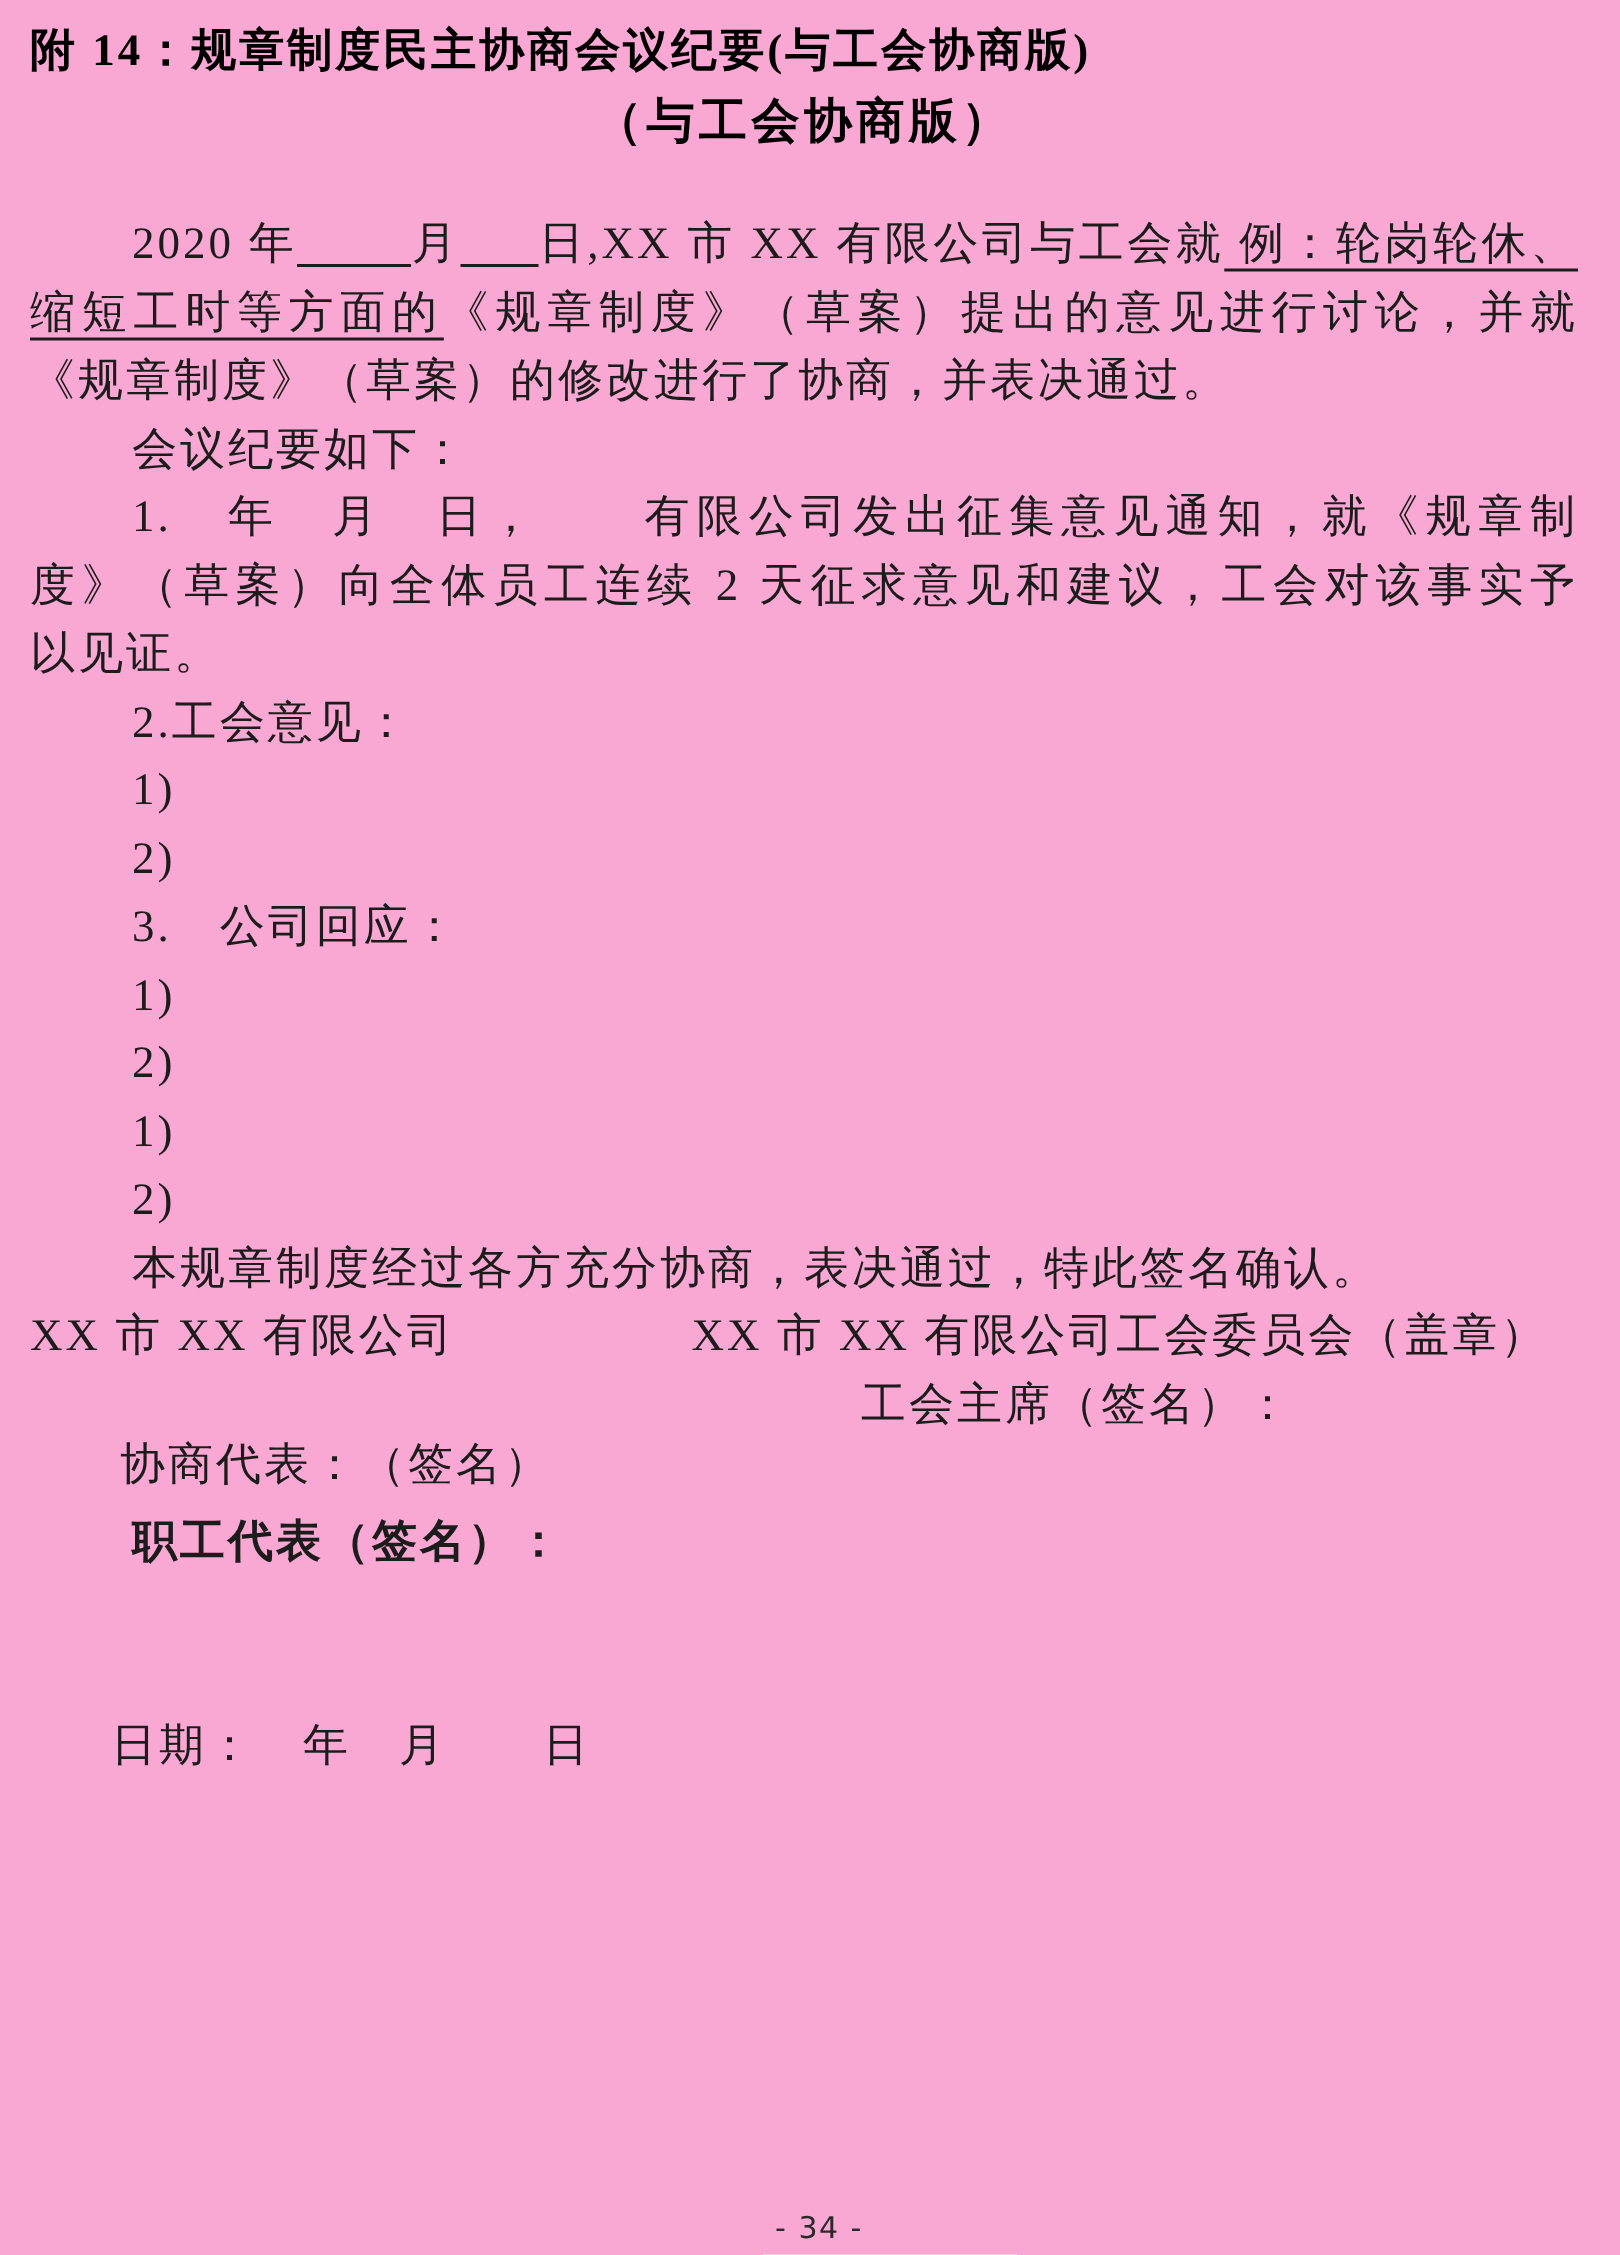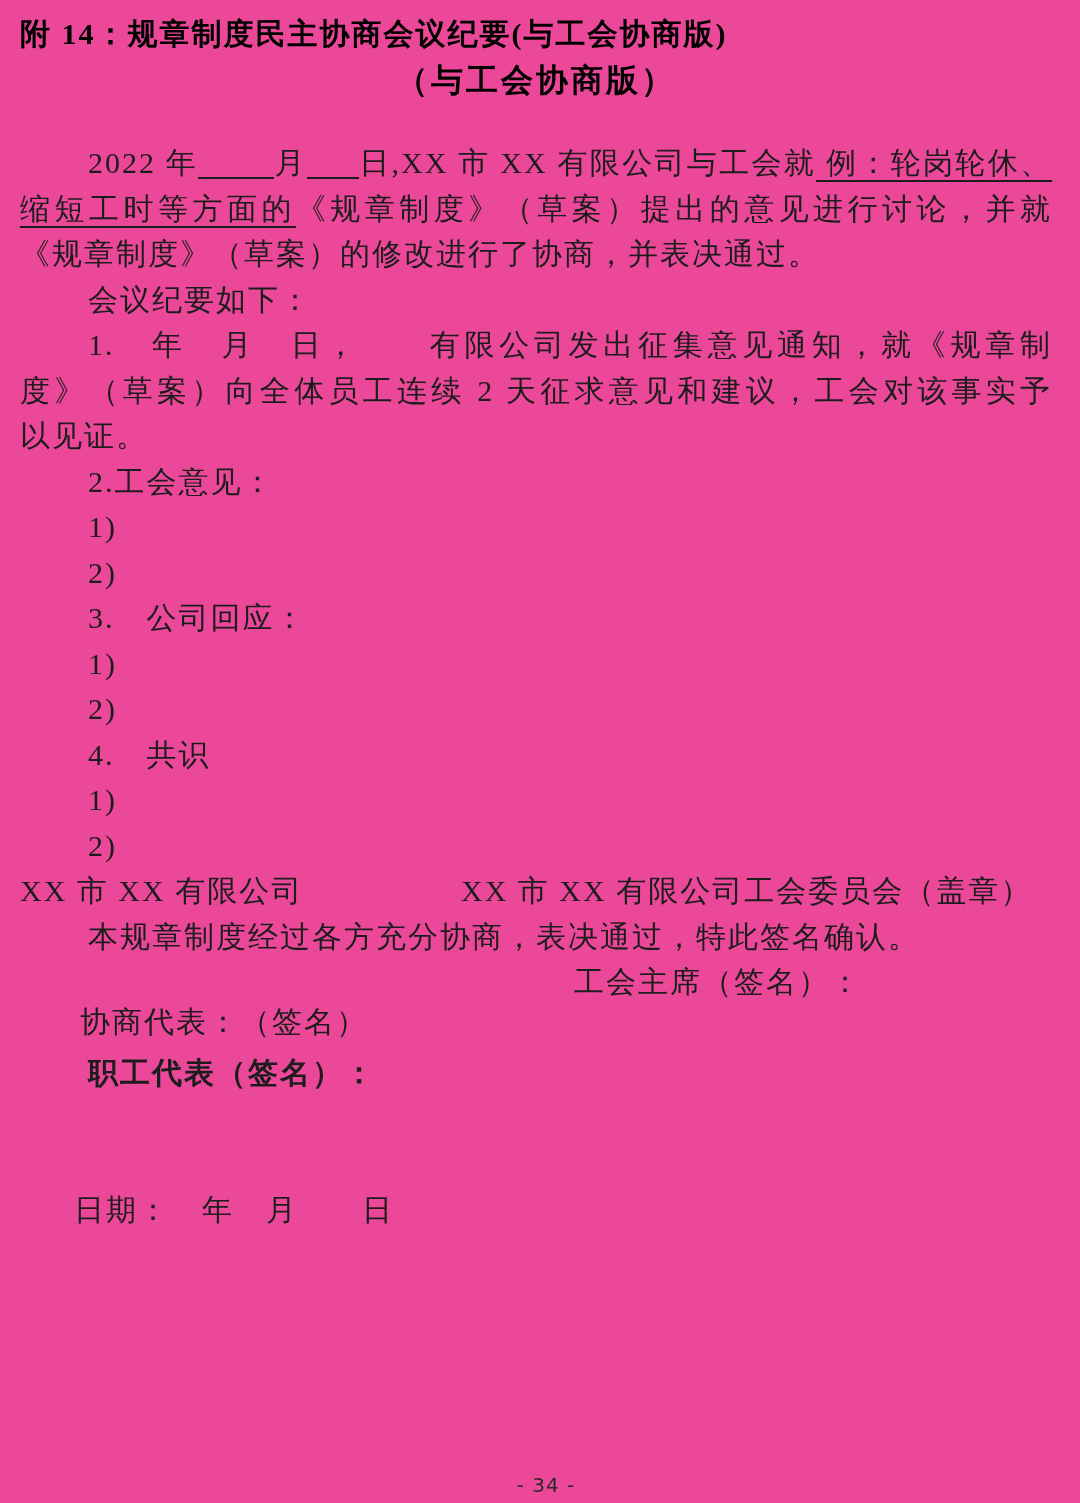--- a/index.html
+++ b/index.html
@@ -1,20 +1,20 @@
 <!DOCTYPE html>
 <html><head>
 <meta charset="utf-8">
 <style>
   html,body{margin:0;padding:0;background:#e8e8e8;}
   .page{
     position:relative;
     width:1080px;height:1503px;
     margin:0 auto;
-    background:#ec4899;
+    background:#f9a8d4;
     box-sizing:border-box;
     padding:12px 28px 0 20px;
     font-family:"Liberation Serif","DejaVu Serif",serif;
     color:#1c1c1c;
     overflow:hidden;
   }
   .attachment-heading{
     font-size:30px;font-weight:bold;line-height:44px;
     letter-spacing:2px;color:#000;
   }
@@ -57,38 +57,37 @@
 </head>
 <body>
 
 <div class="page">
   <div class="attachment-heading">附 14：规章制度民主协商会议纪要(与工会协商版)</div>
 
 
   <div class="doc-subtitle">（与工会协商版）</div>
 
   <div class="doc-body">
-      <div class="line indent jl"><span>2022 年</span><span class="blank" style="width: 76px;"></span><span>月</span><span class="blank" style="width: 52px;"></span><span>日,XX 市 XX 有限公司与工会就</span><span class="u"> 例：轮岗轮休、</span></div>
+      <div class="line indent jl"><span>2020 年</span><span class="blank" style="width: 76px;"></span><span>月</span><span class="blank" style="width: 52px;"></span><span>日,XX 市 XX 有限公司与工会就</span><span class="u"> 例：轮岗轮休、</span></div>
       <div class="line jl"><span class="u">缩短工时等方面的</span><span>《规章制度》（草案）提出的意见进行讨论，并就</span></div>
       <div class="line"><span>《规章制度》（草案）的修改进行了协商，并表决通过。</span></div>
       <div class="line indent"><span>会议纪要如下：</span></div>
       <div class="line indent jl"><span>1.　年　月　日，　　有限公司发出征集意见通知，就《规章制</span></div>
       <div class="line jl"><span>度》（草案）向全体员工连续 2 天征求意见和建议，工会对该事实予</span></div>
       <div class="line"><span>以见证。</span></div>
       <div class="line indent"><span>2.工会意见：</span></div>
       <div class="line indent"><span>1)</span></div>
       <div class="line indent"><span>2)</span></div>
       <div class="line indent"><span>3.　公司回应：</span></div>
       <div class="line indent"><span>1)</span></div>
       <div class="line indent"><span>2)</span></div>
-      <div class="line indent"><span>4.　共识</span></div>
       <div class="line indent"><span>1)</span></div>
       <div class="line indent"><span>2)</span></div>
+      <div class="line indent"><span>本规章制度经过各方充分协商，表决通过，特此签名确认。</span></div>
       <div class="line"><span>XX 市 XX 有限公司</span><span class="abs" style="left: 441px;">XX 市 XX 有限公司工会委员会（盖章）</span></div>
-      <div class="line indent"><span>本规章制度经过各方充分协商，表决通过，特此签名确认。</span></div>
       <div class="line">
         <span class="abs" style="left: 60px; margin-top: 40px;">协商代表：（签名）</span>
         <span class="abs" style="left: 538px; margin-left: 16px;">工会主席（签名）：</span>
       </div>
       <div class="line"></div>
       <div class="line">
         <span class="abs" style="left: 68px; font-weight: bold;">职工代表（签名）：</span>
       </div>
       <div class="line"></div>
       <div class="line"></div>

